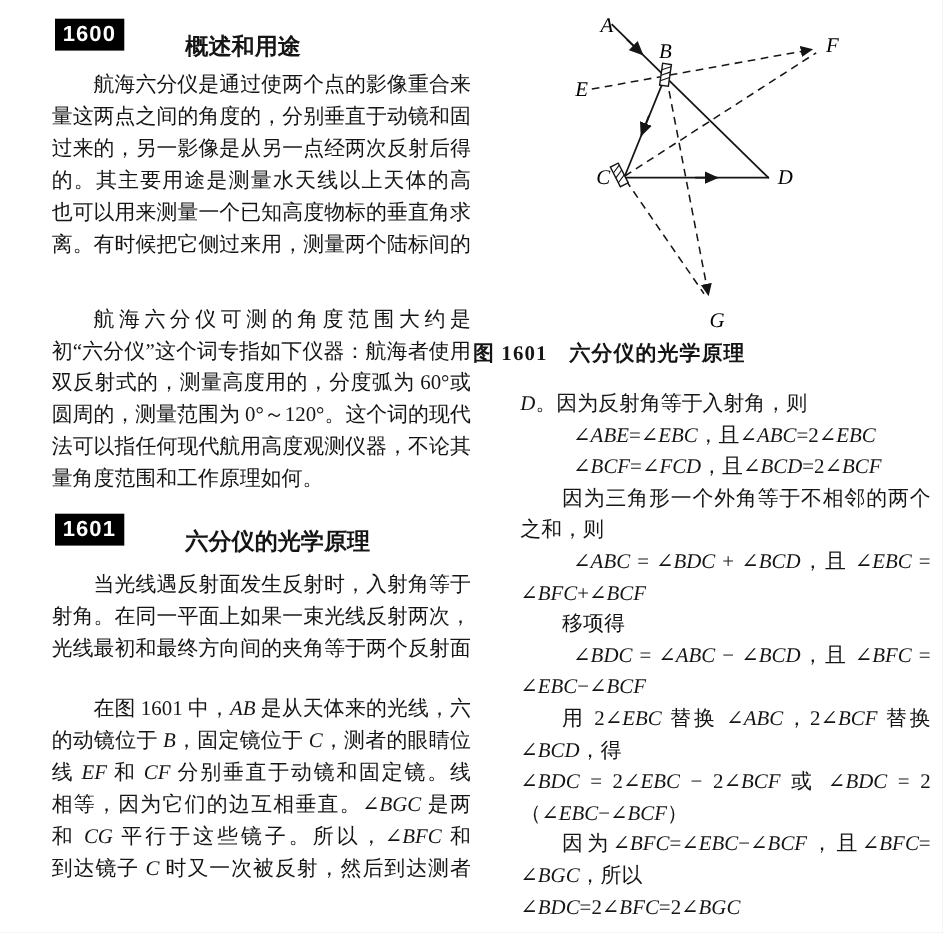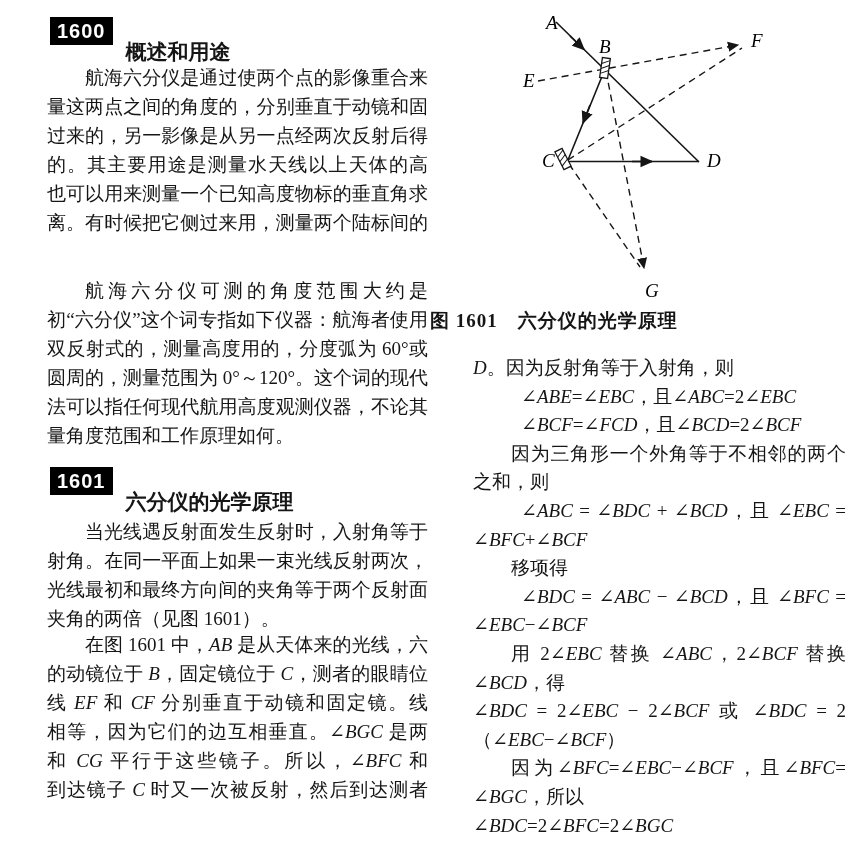--- a/index.html
+++ b/index.html
@@ -3,21 +3,21 @@
 <meta charset="utf-8">
 <style>
   html,body{margin:0;padding:0;background:#e8e8e8;}
   .page{
     position:relative;width:857px;height:848px;background:#ffffff;
     font-family:"Liberation Serif","DejaVu Serif",serif;color:#151515;
     overflow:hidden;margin:0 auto;
   }
   
   .col-left{position:absolute;left:10px;top:16px;width:418px;height:828px;}
-  .sec-header{position:absolute;left:40px;height:28px;display:flex;}
+  .sec-header{position:absolute;left:40px;height:28px;display:flex;align-items:center;gap:43px;}
   .sec-num{
     background:#000;color:#fff;font-family:"Liberation Sans",sans-serif;
     font-weight:bold;font-size:20px;line-height:26px;padding:1px 7px 2px;letter-spacing:1px;
   }
   .sec-title{font-weight:bold;font-size:21px;margin-left:13px;white-space:nowrap;margin-top:21px;}
   .para{position:absolute;left:0;width:418px;}
   .tline{font-size:19px;line-height:29px;height:29px;overflow:hidden;margin-left:37px;}
   .tline.just{text-align:justify;text-align-last:justify;}
   .tline.ind{text-indent:38px;}
   .tline.indp{text-indent:38px;}
@@ -63,21 +63,20 @@
       </div>
 
     <div class="sec-header" style="top:451px">
       <span class="sec-num">1601</span>
       <span class="sec-title">六分仪的光学原理</span>
     </div>
     <div class="para" style="top:501px">
         <div class="tline ind just">当光线遇反射面发生反射时，入射角等于反</div>
         <div class="tline just">射角。在同一平面上如果一束光线反射两次，则</div>
         <div class="tline just">光线最初和最终方向间的夹角等于两个反射面间</div>
-        <div class="tline ">夹角的两倍（见图 1601）。</div>
       </div>
     <div class="para" style="top:614px">
         <div class="tline ind just">在图 1601 中，<i>AB</i> 是从天体来的光线，六分仪</div>
         <div class="tline just">的动镜位于 <i>B</i>，固定镜位于 <i>C</i>，测者的眼睛位于 。</div>
         <div class="tline just">线 <i>EF</i> 和 <i>CF</i> 分别垂直于动镜和固定镜。线 <i>BG</i></div>
         <div class="tline just">相等，因为它们的边互相垂直。∠<i>BGC</i> 是两个反</div>
         <div class="tline just">和 <i>CG</i> 平行于这些镜子。所以，∠<i>BFC</i> 和∠<i>BGC</i></div>
         <div class="tline just">到达镜子 <i>C</i> 时又一次被反射，然后到达测者眼睛</div>
       </div>
   </div>

